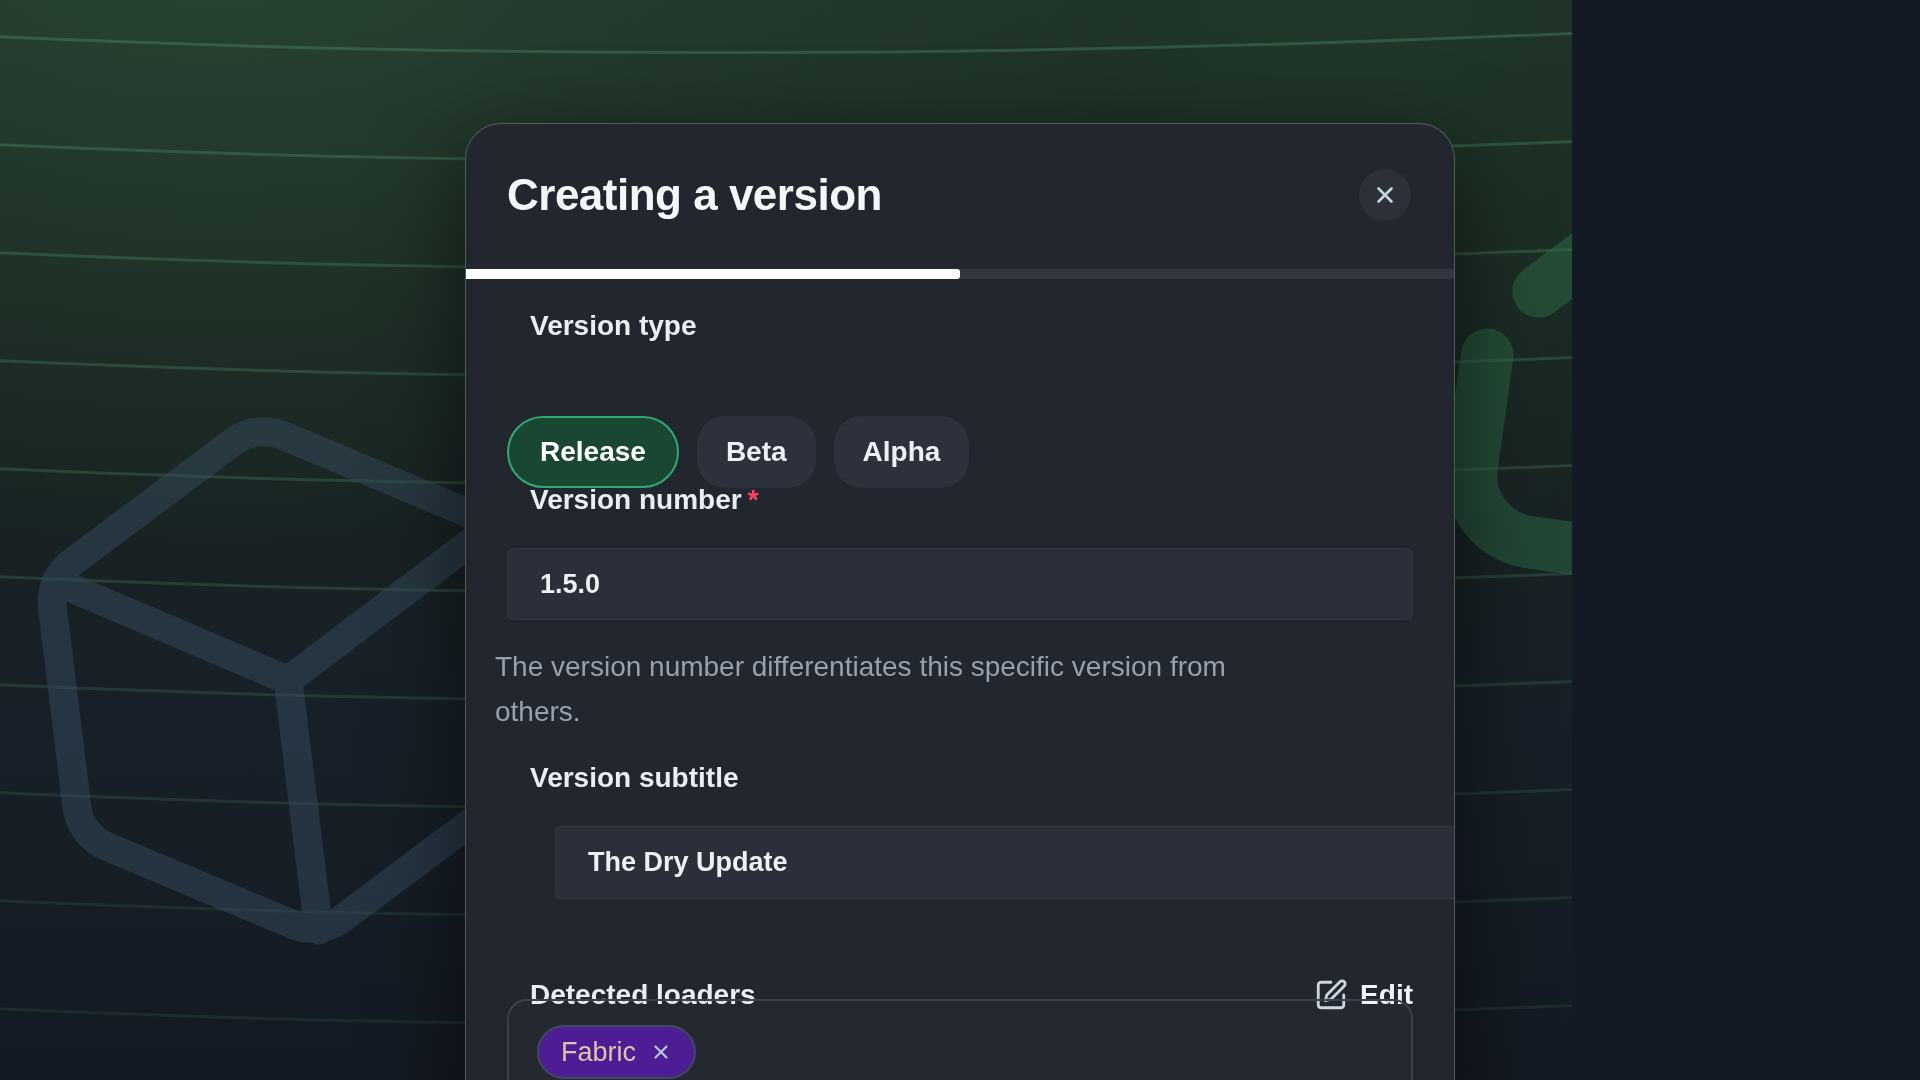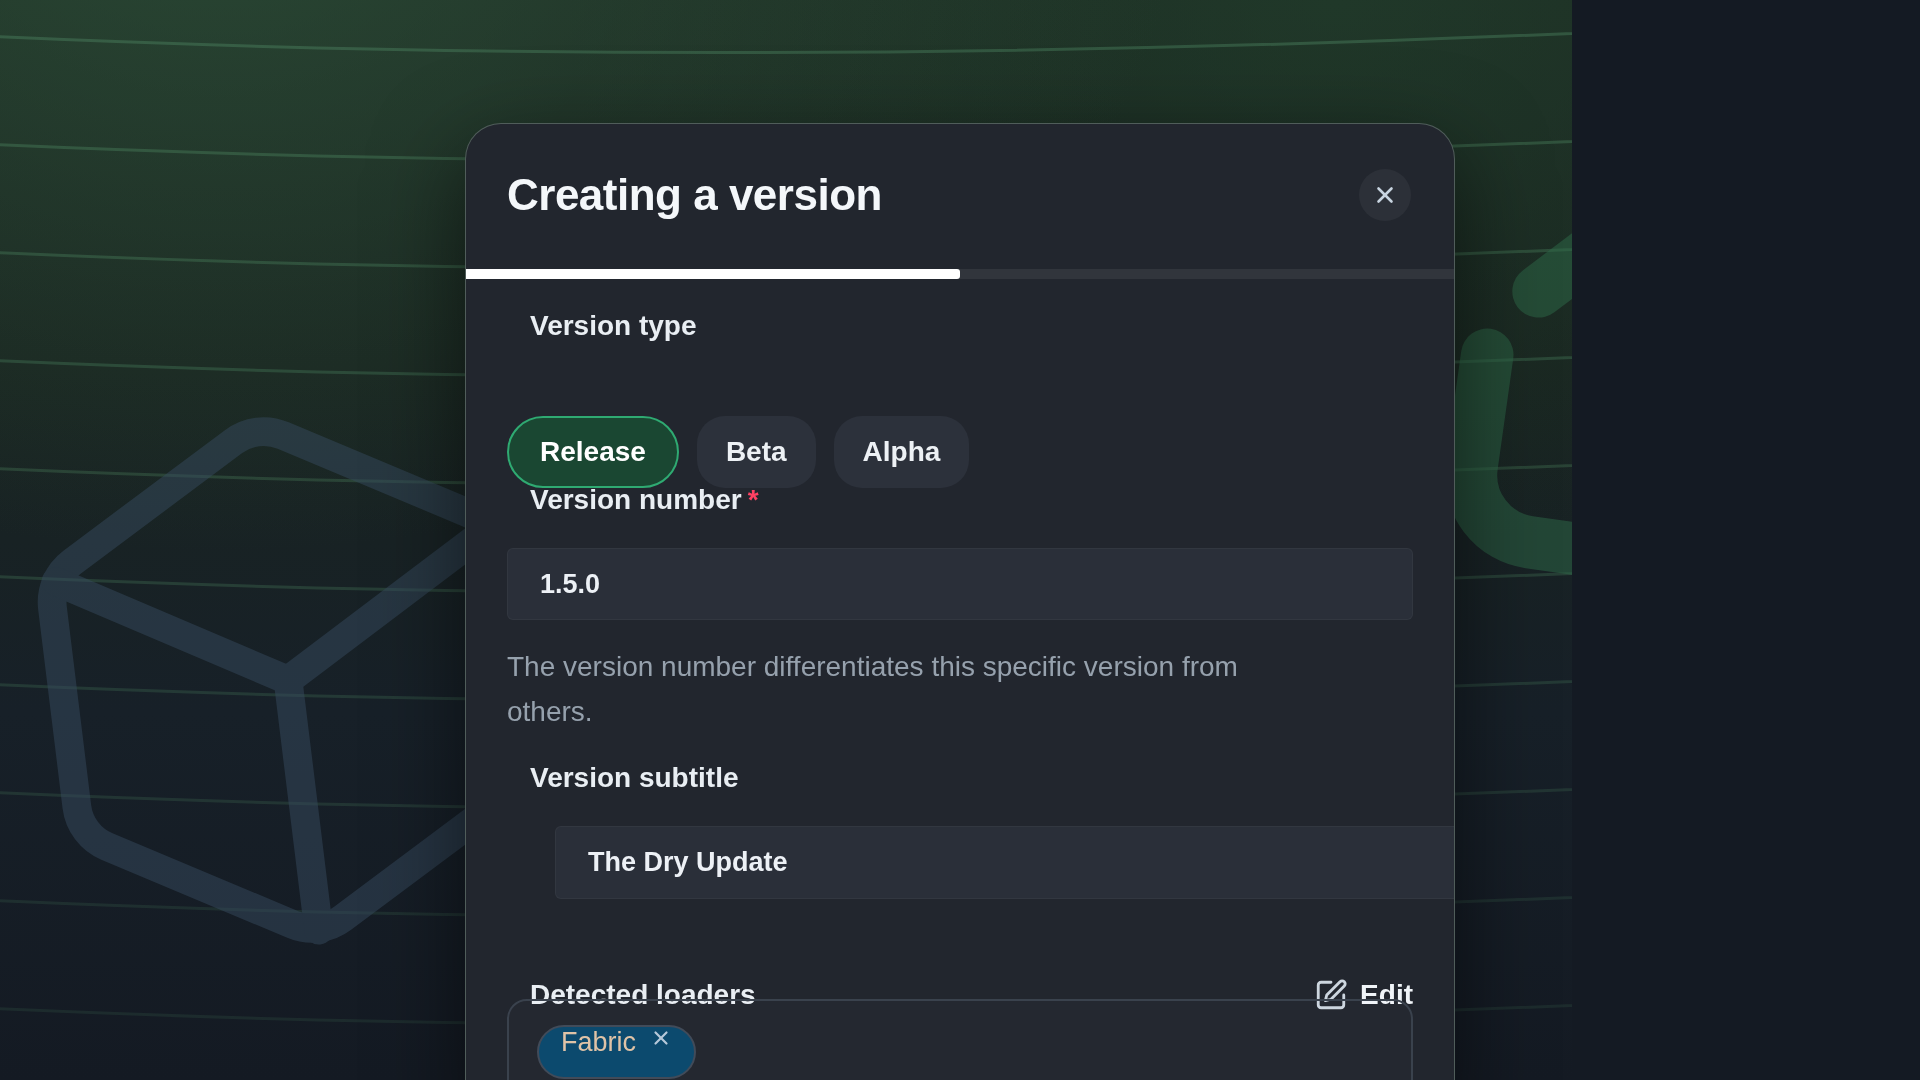--- a/index.html
+++ b/index.html
@@ -52,40 +52,40 @@
     color:#ffffff; padding:0 31px;
   }
 
   .text-input {
     position:absolute; left:41px; width:906px; height:72px;
     background:#2a2f39; border:1px solid rgba(255,255,255,0.04); border-radius:6px;
     color:#edf1f6; font-family:inherit; font-size:27px; font-weight:600; padding:0 32px;
     outline:none;
   }
   .helper {
-    position:absolute; left:41px; top:520px; width:800px;
+    position:absolute; left:29px; top:520px; width:800px;
     font-size:28px; line-height:45px; color:#96a1ad;
   }
 
   .loaders-row {
     position:absolute; left:41px; top:854px; width:906px;
     display:flex; align-items:center; justify-content:space-between;
   }
   .edit-btn {
     display:flex; align-items:center; gap:12px; background:none; border:none; cursor:pointer;
     font-family:inherit; font-size:28px; font-weight:700; color:#f0f4f8;
   }
   .loaders-box {
     position:absolute; left:41px; top:875px; width:906px; height:240px;
     border:2px solid #3a424d; border-radius:20px; background:rgba(255,255,255,0.012);
   }
   .chip {
-    display:inline-flex; align-items:flex-start; gap:14px; margin:24px 0 0 28px;
+    display:inline-flex; align-items:center; gap:14px; margin:24px 0 0 28px;
     height:54px; padding:0 22px; border-radius:28px;
-    background:#0c4a6e; border:2px solid #414b59;
+    background:#4c1d95; border:2px solid #414b59;
     font-size:27px; font-weight:500; color:#dfc3a7; cursor:pointer;
   }
   .chip svg { display:block; }
 </style>
 </head>
 <body>
 
 <div class="stage">
 
   <svg class="bg-lines" width="1920" height="1080" viewBox="0 0 1920 1080" fill="none">

